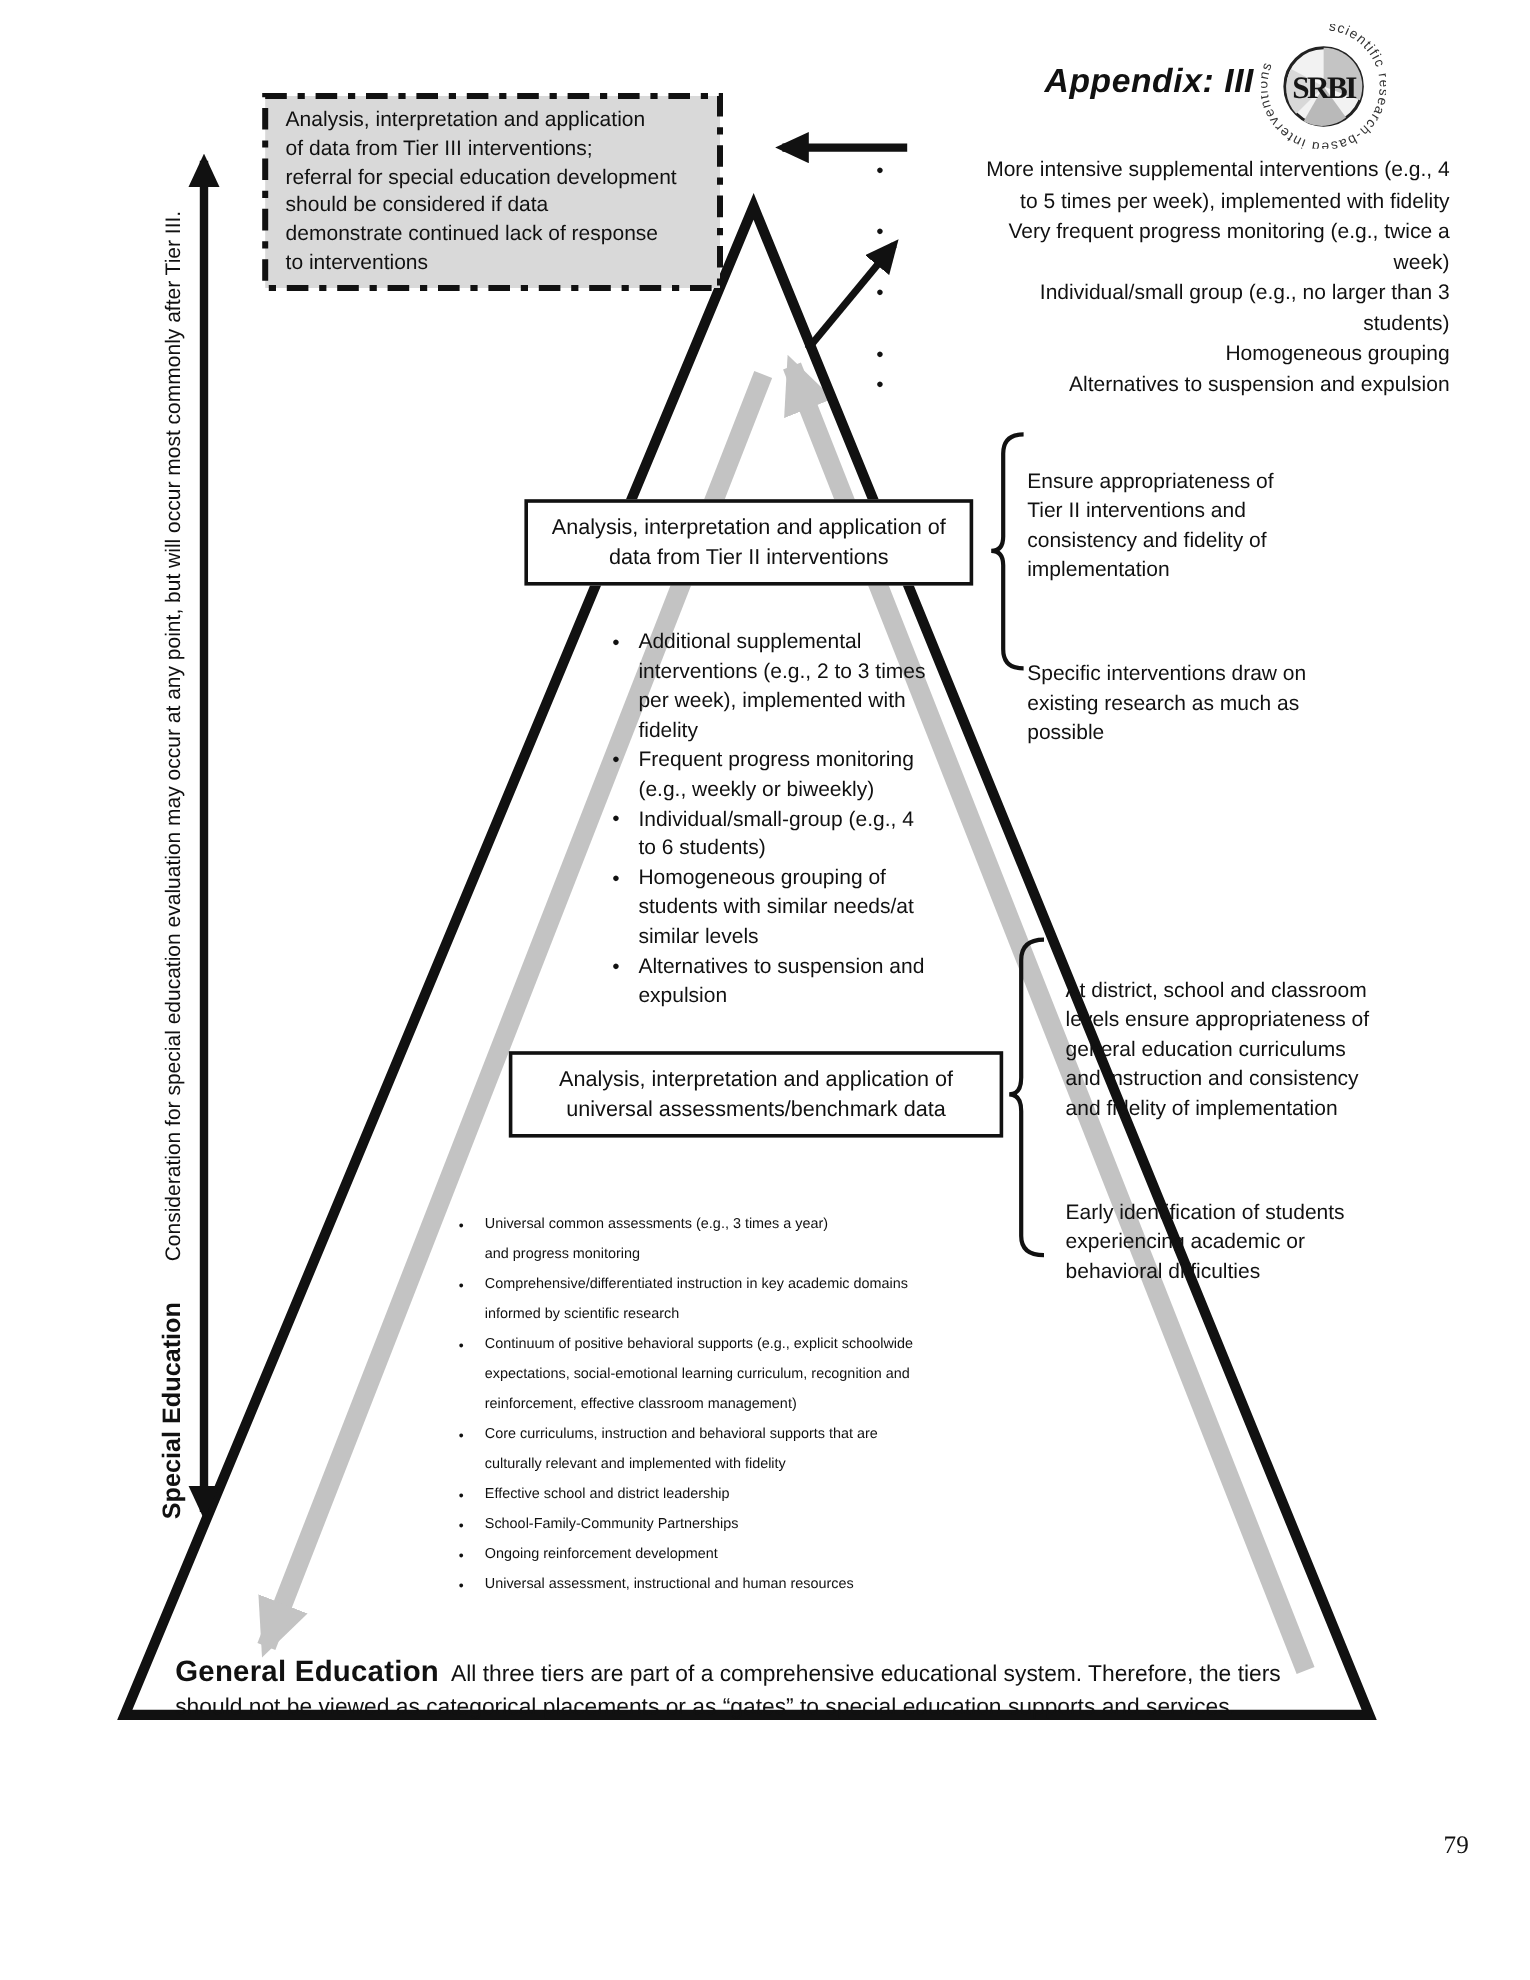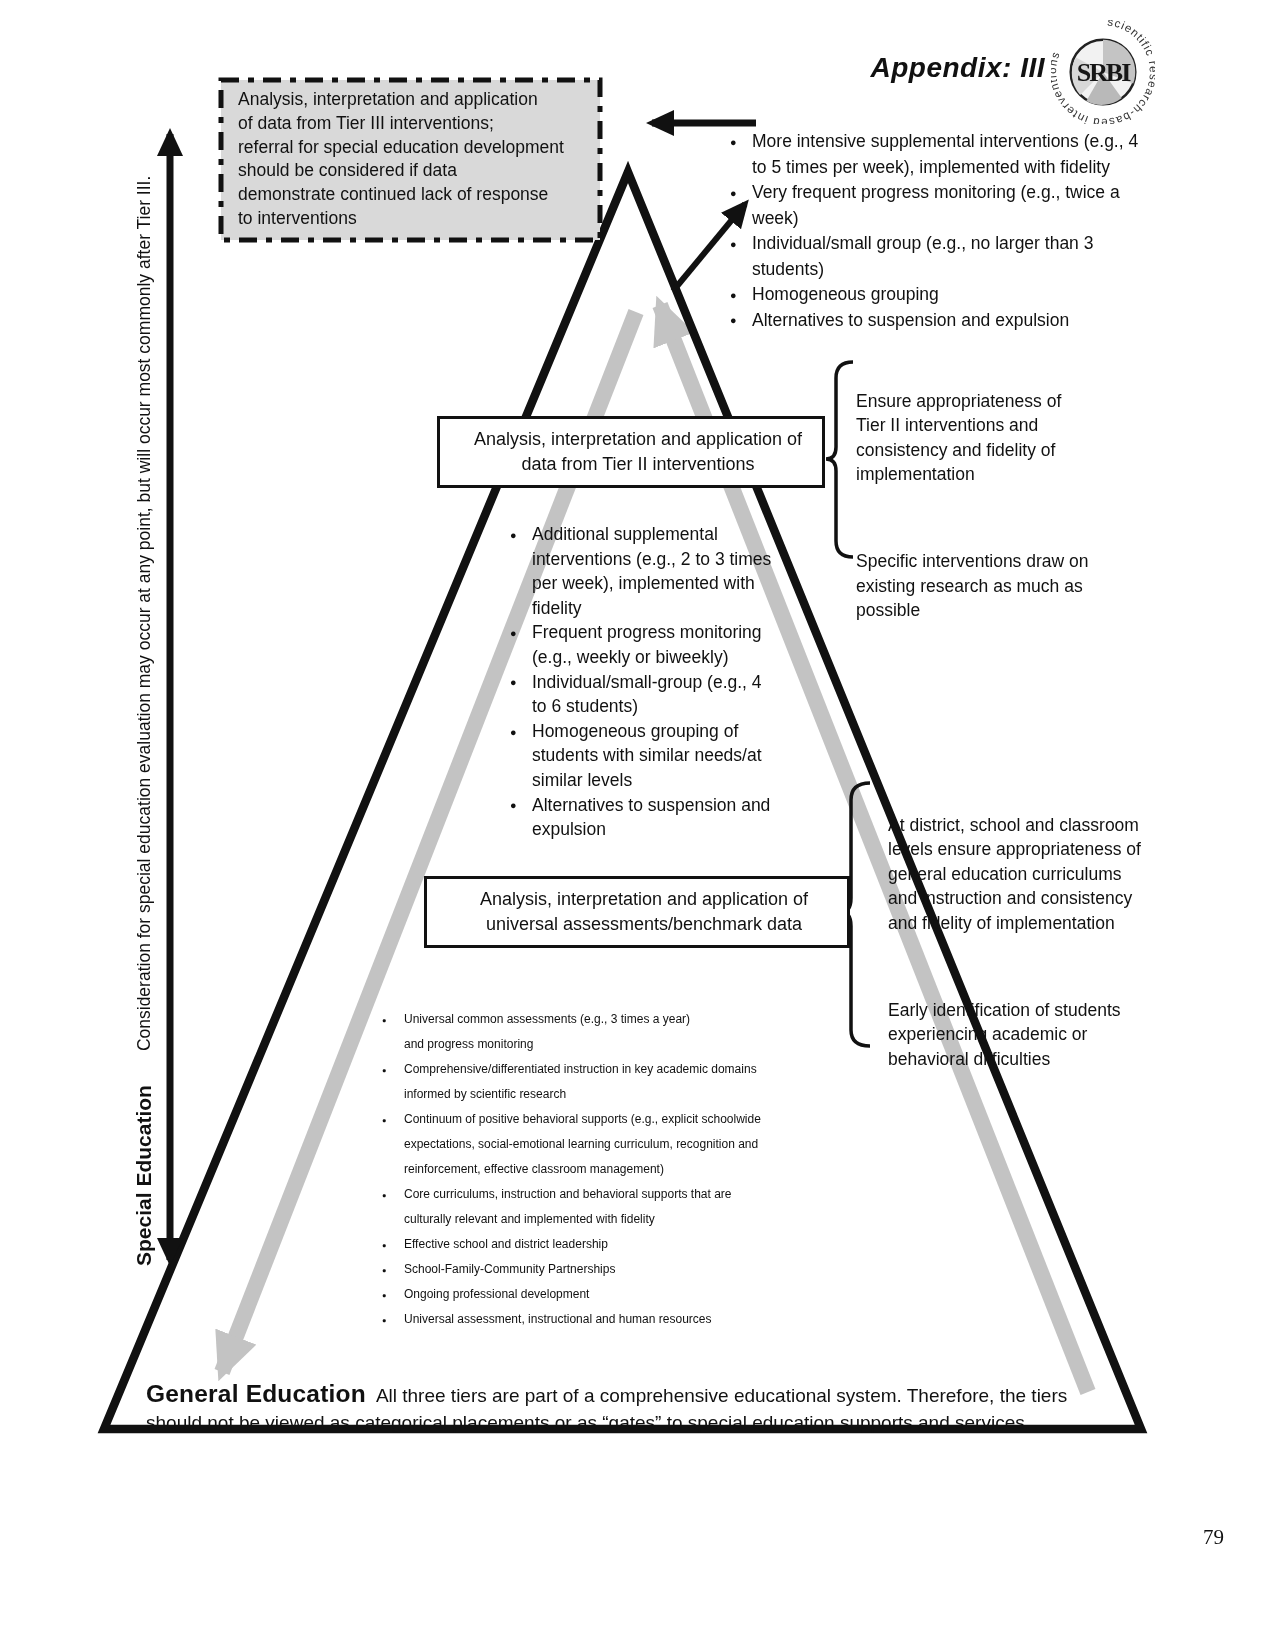--- a/index.html
+++ b/index.html
@@ -5,26 +5,26 @@
   html,body{margin:0;padding:0;background:#ffffff;}
   #page{position:relative;width:1275px;height:1650px;background:#ffffff;overflow:hidden;
         font-family:"Liberation Sans",sans-serif;color:#111;}
   svg.layer{position:absolute;left:0;top:0;z-index:1;}
   .txt{position:absolute;z-index:2;white-space:pre-line;}
   .appendix{font-size:28px;font-weight:700;font-style:italic;text-align:right;letter-spacing:.5px;}
   .callout{font-size:17.5px;line-height:23.8px;}
   .blist{list-style:none;margin:0;padding:0;position:absolute;z-index:2;}
   .blist li{position:relative;padding-left:24px;white-space:pre-line;}
   .blist li::before{content:"\25CF";position:absolute;left:2px;top:.08em;font-size:.62em;}
-  .t3list{left:728px;top:129px;width:480px;font-size:17.5px;line-height:25.5px;}
+  .t3list{left:728px;top:129px;width:480px;font-size:17.5px;line-height:25.5px;text-align:right;}
   .t2list{left:508px;top:522px;width:330px;font-size:17.5px;line-height:24.6px;}
   .t1list{left:380px;top:1007px;width:650px;font-size:12px;line-height:25px;}
   .anlbox{position:absolute;z-index:2;background:#fff;border:3.5px solid #111;
           display:flex;align-items:center;justify-content:center;text-align:center;
-          font-size:18px;line-height:25.5px;white-space:pre-line;padding-left:14px;}
+          font-size:18px;line-height:25.5px;white-space:pre-line;}
   .bracenotes{z-index:2;font-size:17.5px;line-height:24.5px;}
   .bracenotes .para2{margin-top:38px;}
   .gened{left:146px;top:1352px;width:1005px;font-size:19px;line-height:27.5px;}
   .gened .glabel{font-size:24.5px;font-weight:700;margin-right:10px;letter-spacing:.2px;}
   .rotated{left:124px;top:1266px;width:1058px;height:40px;
            transform:rotate(-90deg);transform-origin:0 0;
            display:flex;align-items:center;white-space:nowrap;z-index:2;}
   .rotated .rbold{font-size:21px;font-weight:700;margin-right:34px;}
   .rotated .rnorm{font-size:17.5px;}
   .pagenum{left:0;top:1525px;width:1224px;text-align:right;
@@ -147,21 +147,21 @@
 and progress monitoring</li>
       <li>Comprehensive/differentiated instruction in key academic domains
 informed by scientific research</li>
       <li>Continuum of positive behavioral supports (e.g., explicit schoolwide
 expectations, social-emotional learning curriculum, recognition and
 reinforcement, effective classroom management)</li>
       <li>Core curriculums, instruction and behavioral supports that are
 culturally relevant and implemented with fidelity</li>
       <li>Effective school and district leadership</li>
       <li>School-Family-Community Partnerships</li>
-      <li>Ongoing professional development</li>
+      <li>Ongoing reinforcement development</li>
       <li>Universal assessment, instructional and human resources</li>
     </ul>
 
   <div class="txt gened">
     <span class="glabel">General Education</span><span>All three tiers are part of a comprehensive educational system.  Therefore, the tiers
 should not be viewed as categorical placements or as “gates” to special education supports and services.</span>
   </div>
 
   <div class="txt rotated">
     <span class="rbold">Special Education</span>

